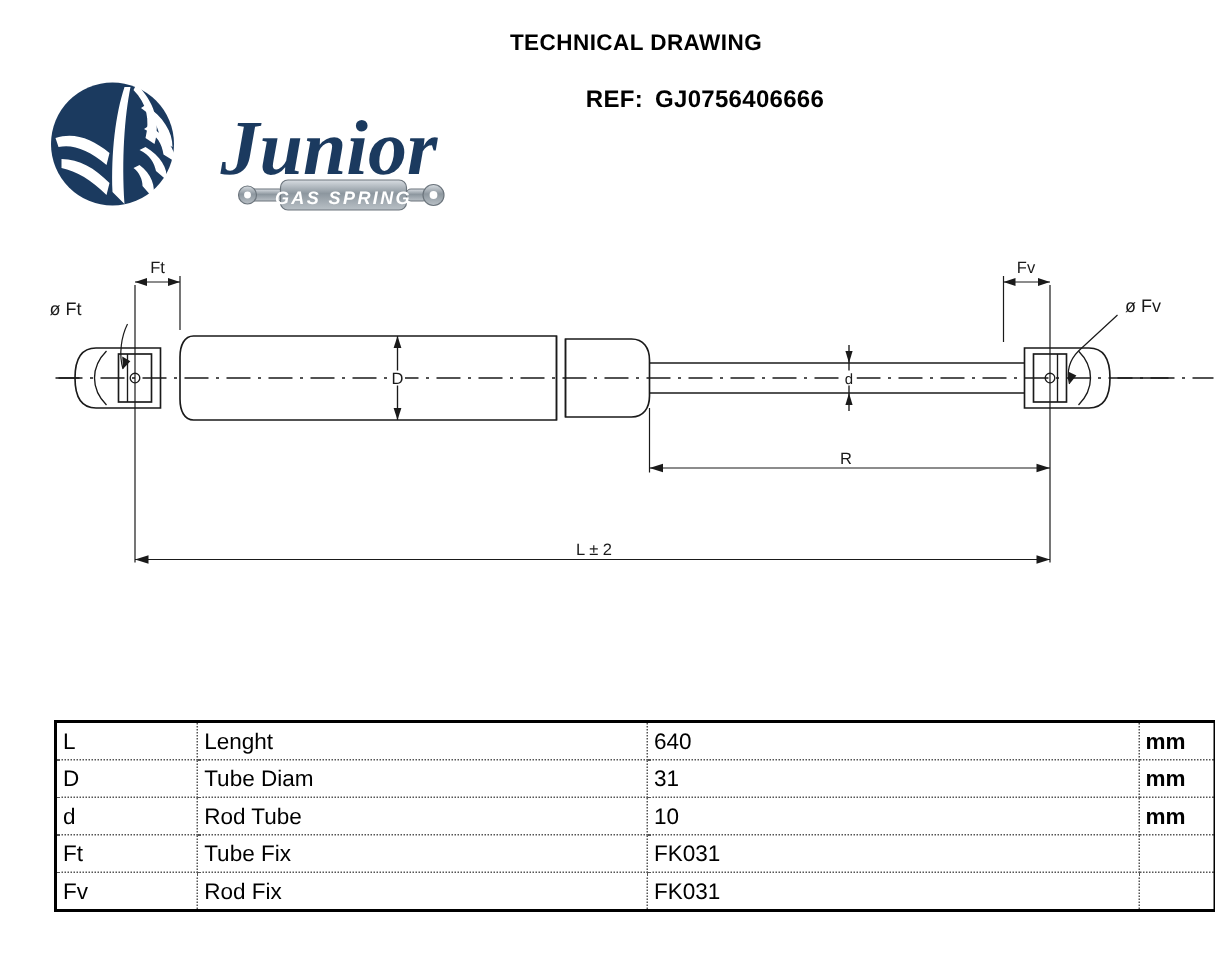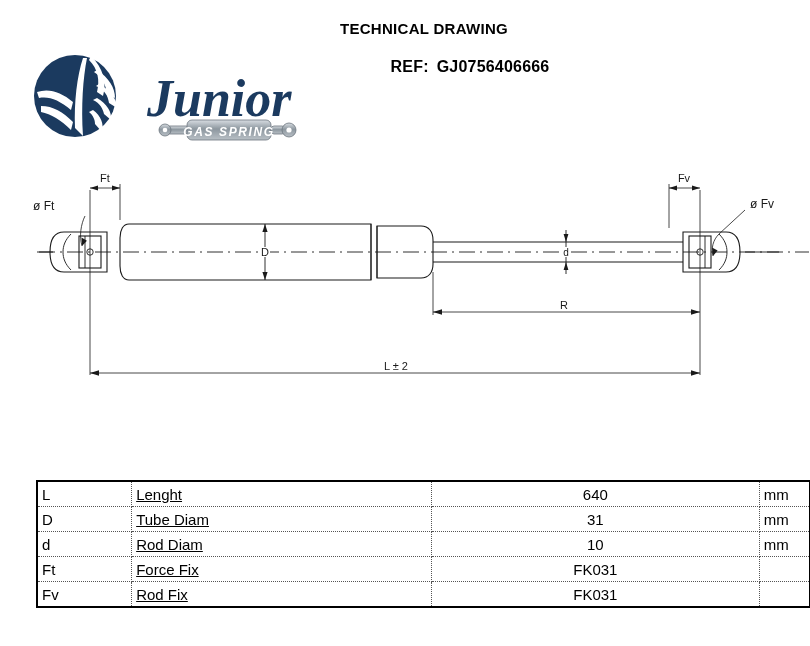--- a/index.html
+++ b/index.html
@@ -53,23 +53,23 @@
     border-bottom:1px dotted #555;
     height:24px;
     padding:0 4px;
     font-size:15px;
     vertical-align:middle;
     white-space:nowrap;
   }
   .spec-table tr:last-child td{border-bottom:none;}
   .spec-table td.c-unit{border-right:none;}
   .c-sym{width:88px;}
-  .c-desc{width:300px;text-decoration:underline;}
-  .c-val{width:330px;text-align:center;padding-right:6px;}
-  .c-unit{width:42px;text-align:left;padding-left:5px;font-size:14px;}
+  .c-desc{width:300px;}
+  .c-val{width:330px;text-align:left;padding-right:6px;}
+  .c-unit{width:42px;text-align:left;padding-left:5px;font-size:14px;font-weight:bold;}
 </style>
 </head>
 <body>
 
 <div class="page">
 
   <div class="title">TECHNICAL DRAWING</div>
   <div class="ref">
     <span class="ref-label">REF:</span><span class="ref-value">GJ0756406666</span>
   </div>
@@ -234,27 +234,27 @@
         <td class="c-unit">mm</td>
       </tr>
       <tr>
         <td class="c-sym">D</td>
         <td class="c-desc">Tube Diam</td>
         <td class="c-val">31</td>
         <td class="c-unit">mm</td>
       </tr>
       <tr>
         <td class="c-sym">d</td>
-        <td class="c-desc">Rod Diam</td>
+        <td class="c-desc">Rod Tube</td>
         <td class="c-val">10</td>
         <td class="c-unit">mm</td>
       </tr>
       <tr>
         <td class="c-sym">Ft</td>
-        <td class="c-desc">Force Fix</td>
+        <td class="c-desc">Tube Fix</td>
         <td class="c-val">FK031</td>
         <td class="c-unit"></td>
       </tr>
       <tr>
         <td class="c-sym">Fv</td>
         <td class="c-desc">Rod Fix</td>
         <td class="c-val">FK031</td>
         <td class="c-unit"></td>
       </tr>
     </tbody>

